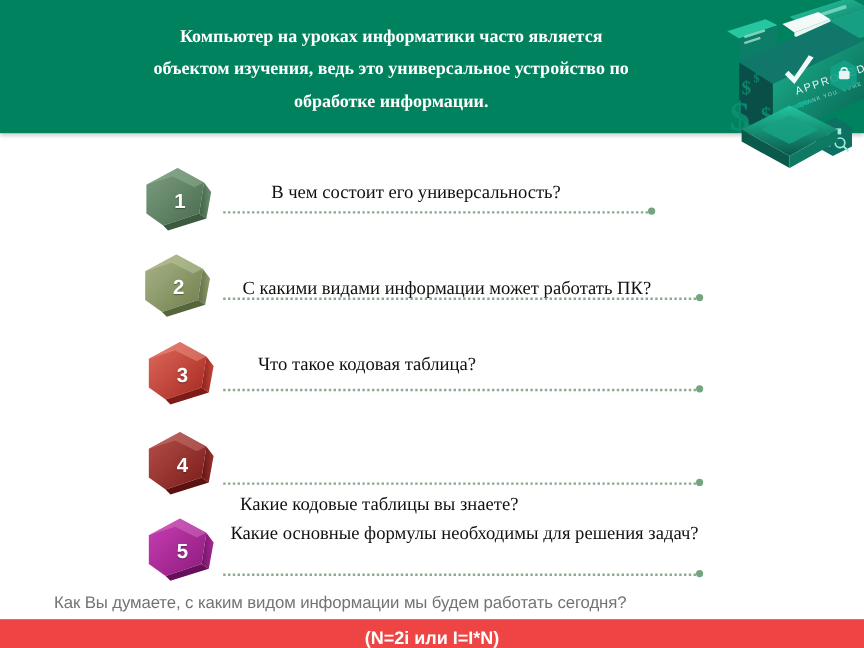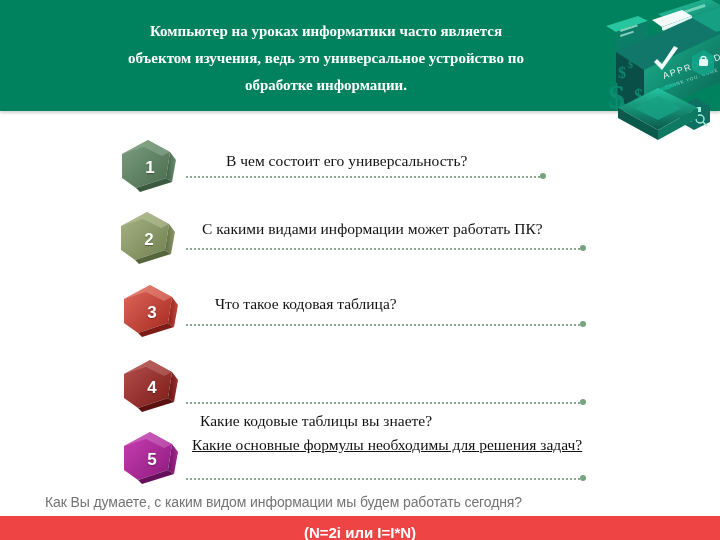--- a/index.html
+++ b/index.html
@@ -114,39 +114,39 @@
   }
 
   
   #row-1 { top: 138px; }
   #row-1 .q-text { left: 214px; top: 12px; margin-left: 12px; }
   #row-1 .dots   { left: 186px; top: 38px; width: 354px; }
   #row-1 .dot-end{ left: 540px; top: 35px; }
 
   #row-2 { top: 206px; }
   #row-2 .badge  { left: 117px; top: 4px; }
-  #row-2 .q-text { left: 202px; top: 12px; }
+  #row-2 .q-text { left: 202px; top: 24px; }
   #row-2 .dots   { left: 186px; top: 42px; width: 394px; }
   #row-2 .dot-end{ left: 580px; top: 39px; }
 
   #row-3 { top: 281px; }
   #row-3 .badge  { left: 120px; top: 2px; }
   #row-3 .q-text { left: 215px; top: 12px; text-align: center; }
   #row-3 .dots   { left: 186px; top: 43px; width: 394px; }
   #row-3 .dot-end{ left: 580px; top: 40px; }
 
   #row-4 { top: 356px; }
   #row-4 .badge  { left: 120px; top: 2px; }
   #row-4 .q-text { left: 200px; top: 14px; margin-top: 40px; }
   #row-4 .dots   { left: 186px; top: 46px; width: 394px; }
   #row-4 .dot-end{ left: 580px; top: 43px; }
 
   #row-5 { top: 424px; height: 72px; }
   #row-5 .badge  { left: 120px; top: 6px; }
-  #row-5 .q-text { left: 192px; top: 10px; width: 470px; text-decoration: underline; }
+  #row-5 .q-text { left: 192px; top: 10px; width: 470px; }
   #row-5 .dots   { left: 186px; top: 54px; width: 394px; }
   #row-5 .dot-end{ left: 580px; top: 51px; }
 
   
   #bottom-question {
     position: absolute;
     left: 45px;
     top: 493px;
     color: #737373;
     font-family: "Liberation Sans", sans-serif;

